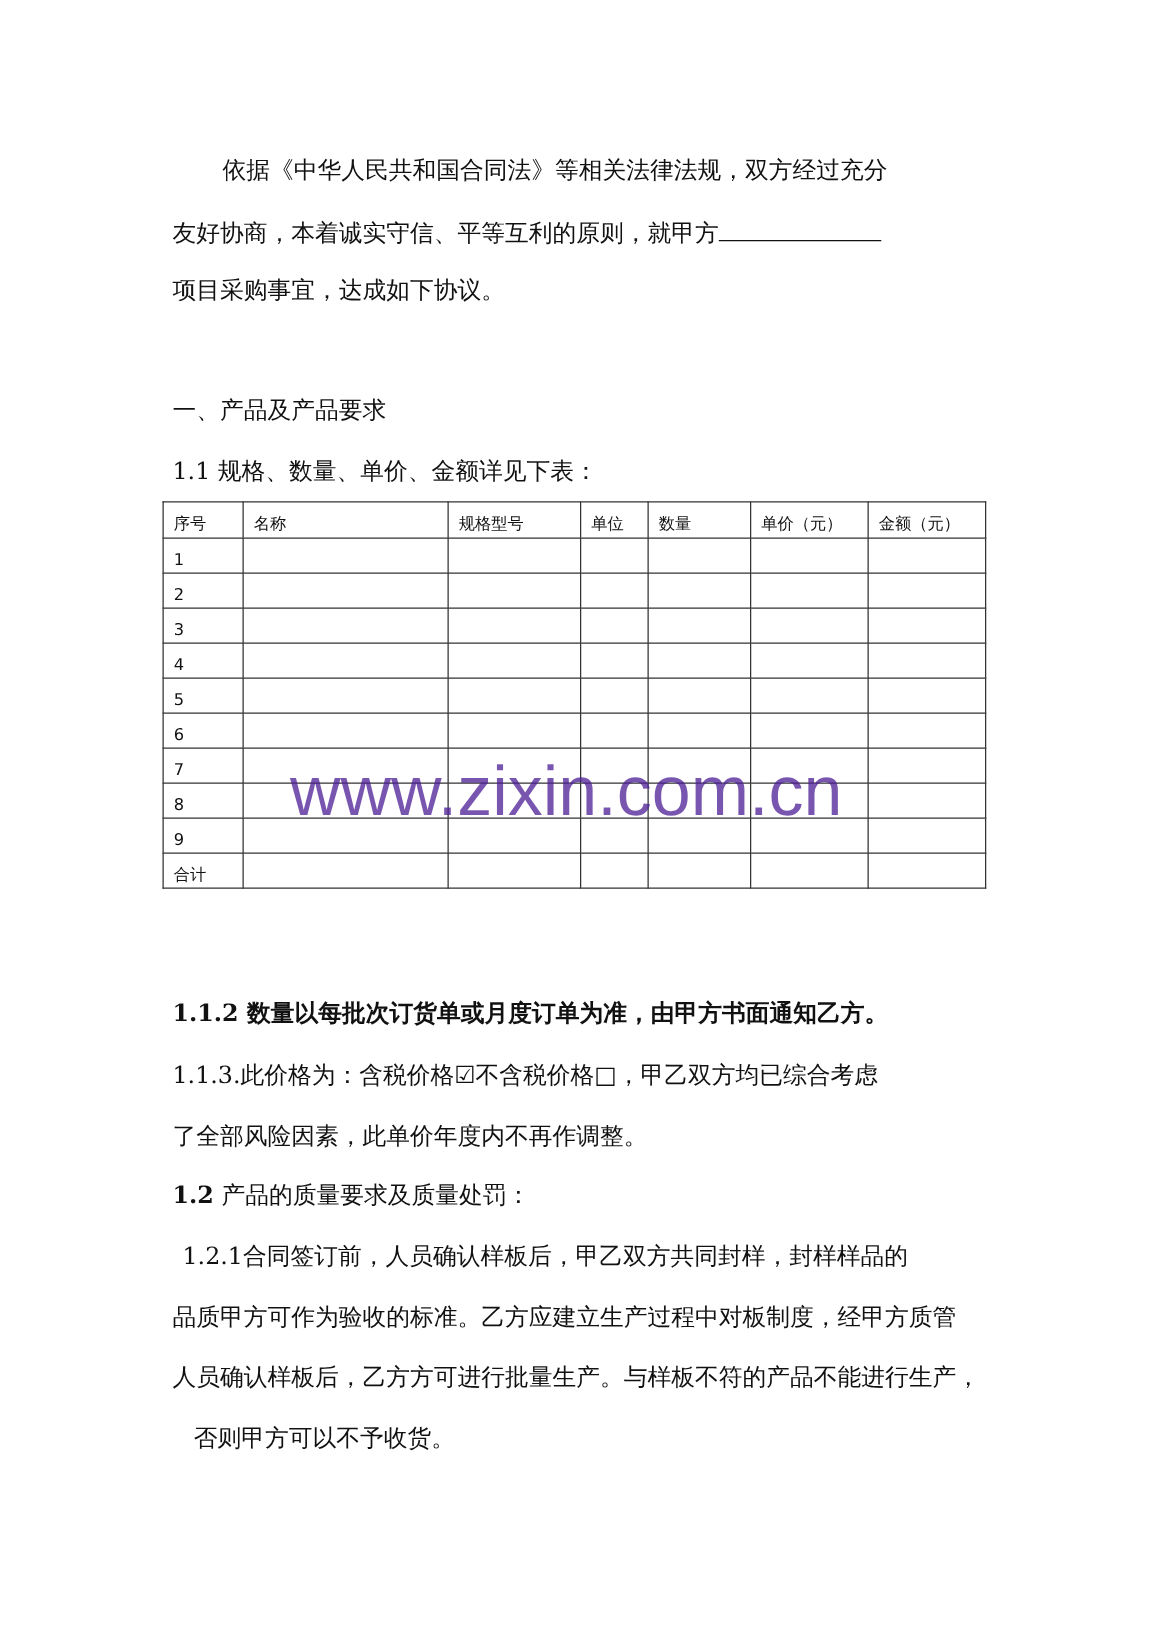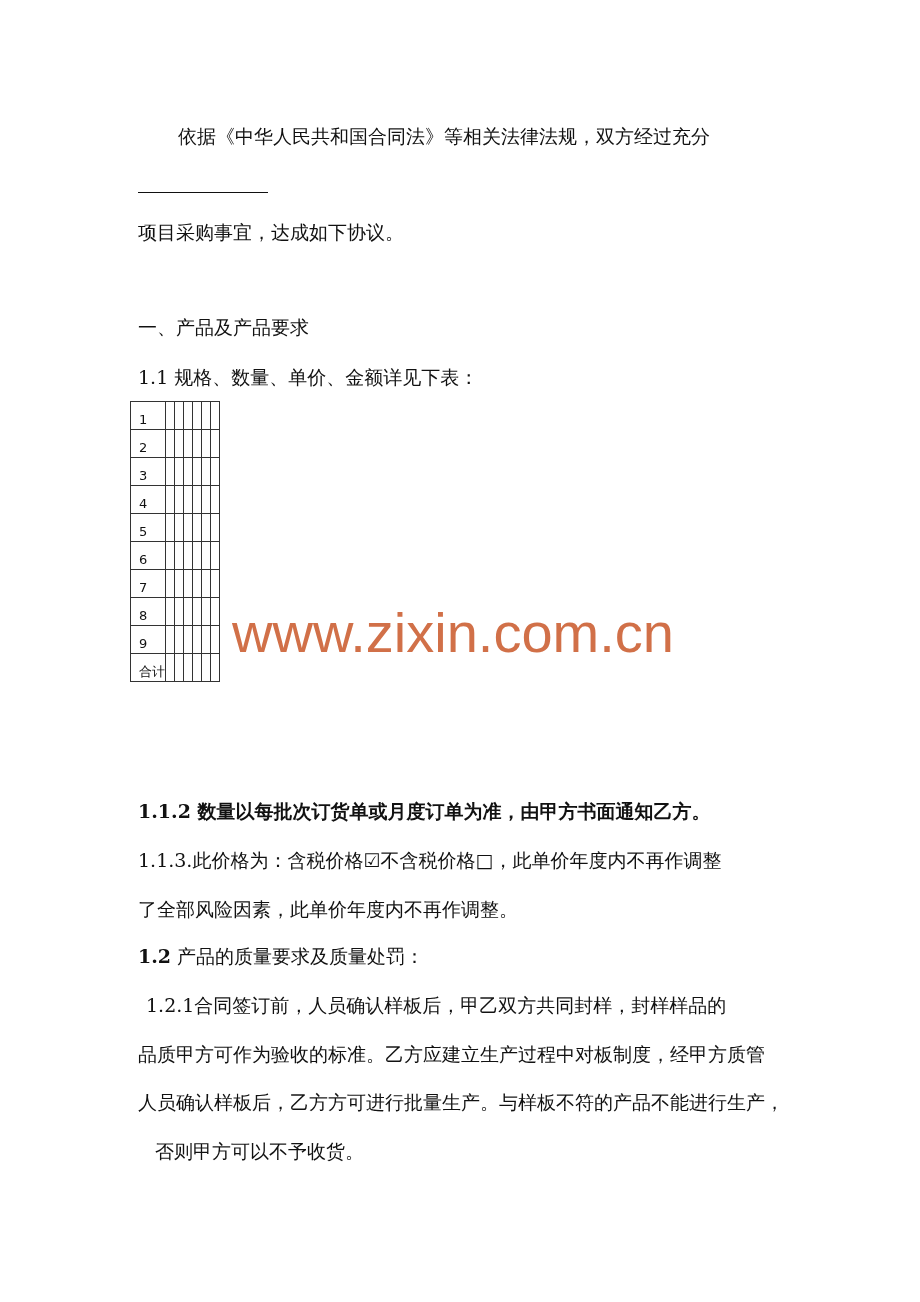--- a/index.html
+++ b/index.html
@@ -8,35 +8,44 @@
     .line { position: absolute; left: 0; font-size: 19px; white-space: nowrap; line-height: 24px; text-align: center; }
     .bold { font-weight: bold; }
     .blank { display: inline-block; width: 130px; border-bottom: 1.5px solid #111; height: 20px; vertical-align: baseline; }
     table.items { position: absolute; left: 130px; top: 401px; border-collapse: collapse;
                   font-family: "DejaVu Sans", "Liberation Sans", sans-serif; font-size: 13px; }
     table.items td, table.items th { border: 1px solid #333; height: 27px; padding: 0 0 0 8px;
                   vertical-align: bottom; text-align: left; font-weight: normal; line-height: 18px; }
     table.items th { padding-bottom: 1px; }
     table.items td:first-child, table.items th:first-child { padding-left: 8px; }
     .watermark { position: absolute; left: 232px; top: 600px; font-family: "Liberation Sans", sans-serif;
-                 font-size: 56px; color: #c2410c; opacity: 0.75; pointer-events: none; letter-spacing: 0px; }
+                 font-size: 56px; color: #4c1d95; opacity: 0.75; pointer-events: none; letter-spacing: 0px; }
     .box { display: inline-block; }
   </style>
 </head>
 <body>
 
 <div class="line" style="left:178px; top:124px;">依据《中华人民共和国合同法》等相关法律法规，双方经过充分</div>
-<div class="line" style="left:138px; top:172px;"><span class="blank"></span></div>
+<div class="line" style="left:138px; top:172px;"><span>友好协商，本着诚实守信、平等互利的原则，就甲方</span><span class="blank"></span></div>
 <div class="line" style="left:138px; top:220px;">项目采购事宜，达成如下协议。</div>
 
 <div class="line" style="left:138px; top:317px;font-family:Liberation Mono, monospace;">一、产品及产品要求</div>
 <div class="line" style="left:138px; top:365px;">1.1 规格、数量、单价、金额详见下表：</div>
 
 <table class="items">
   <tbody>
+      <tr>
+    <th style="width:55px">序号</th>
+    <th style="width:155px">名称</th>
+    <th style="width:97px">规格型号</th>
+    <th style="width:45px">单位</th>
+    <th style="width:73px">数量</th>
+    <th style="width:85px">单价（元）</th>
+    <th style="width:85px">金额（元）</th>
+  </tr>
   <tr>
         <td>1</td>
         <td></td>
         <td></td>
         <td></td>
         <td></td>
         <td></td>
         <td></td>
       </tr>
   <tr>
@@ -119,21 +128,21 @@
         <td></td>
         <td></td>
         <td></td>
       </tr>
 </tbody>
   </table>
 
 <div class="watermark">www.zixin.com.cn</div>
 
 <div class="line" style="left:138px; top:799px;font-weight:bold;">1.1.2 数量以每批次订货单或月度订单为准，由甲方书面通知乙方。</div>
-<div class="line" style="left:138px; top:848px;"><span>1.1.3.此价格为：含税价格</span><span class="box">☑</span><span>不含税价格</span><span class="box">□</span><span>，此单价年度内不再作调整</span></div>
+<div class="line" style="left:138px; top:848px;"><span>1.1.3.此价格为：含税价格</span><span class="box">☑</span><span>不含税价格</span><span class="box">□</span><span>，甲乙双方均已综合考虑</span></div>
 <div class="line" style="left:138px; top:897px;">了全部风险因素，此单价年度内不再作调整。</div>
 
 <div class="line" style="left:138px; top:944px;"><span class="bold">1.2</span><span> 产品的质量要求及质量处罚：</span></div>
 
 <div class="line" style="left:146px; top:993px;">1.2.1合同签订前，人员确认样板后，甲乙双方共同封样，封样样品的</div>
 <div class="line" style="left:138px; top:1042px;">品质甲方可作为验收的标准。乙方应建立生产过程中对板制度，经甲方质管</div>
 <div class="line" style="left:138px; top:1090px;">人员确认样板后，乙方方可进行批量生产。与样板不符的产品不能进行生产，</div>
 <div class="line" style="left:138px; top:1139px;margin-left:17px;">否则甲方可以不予收货。</div>
 
 </body></html>

